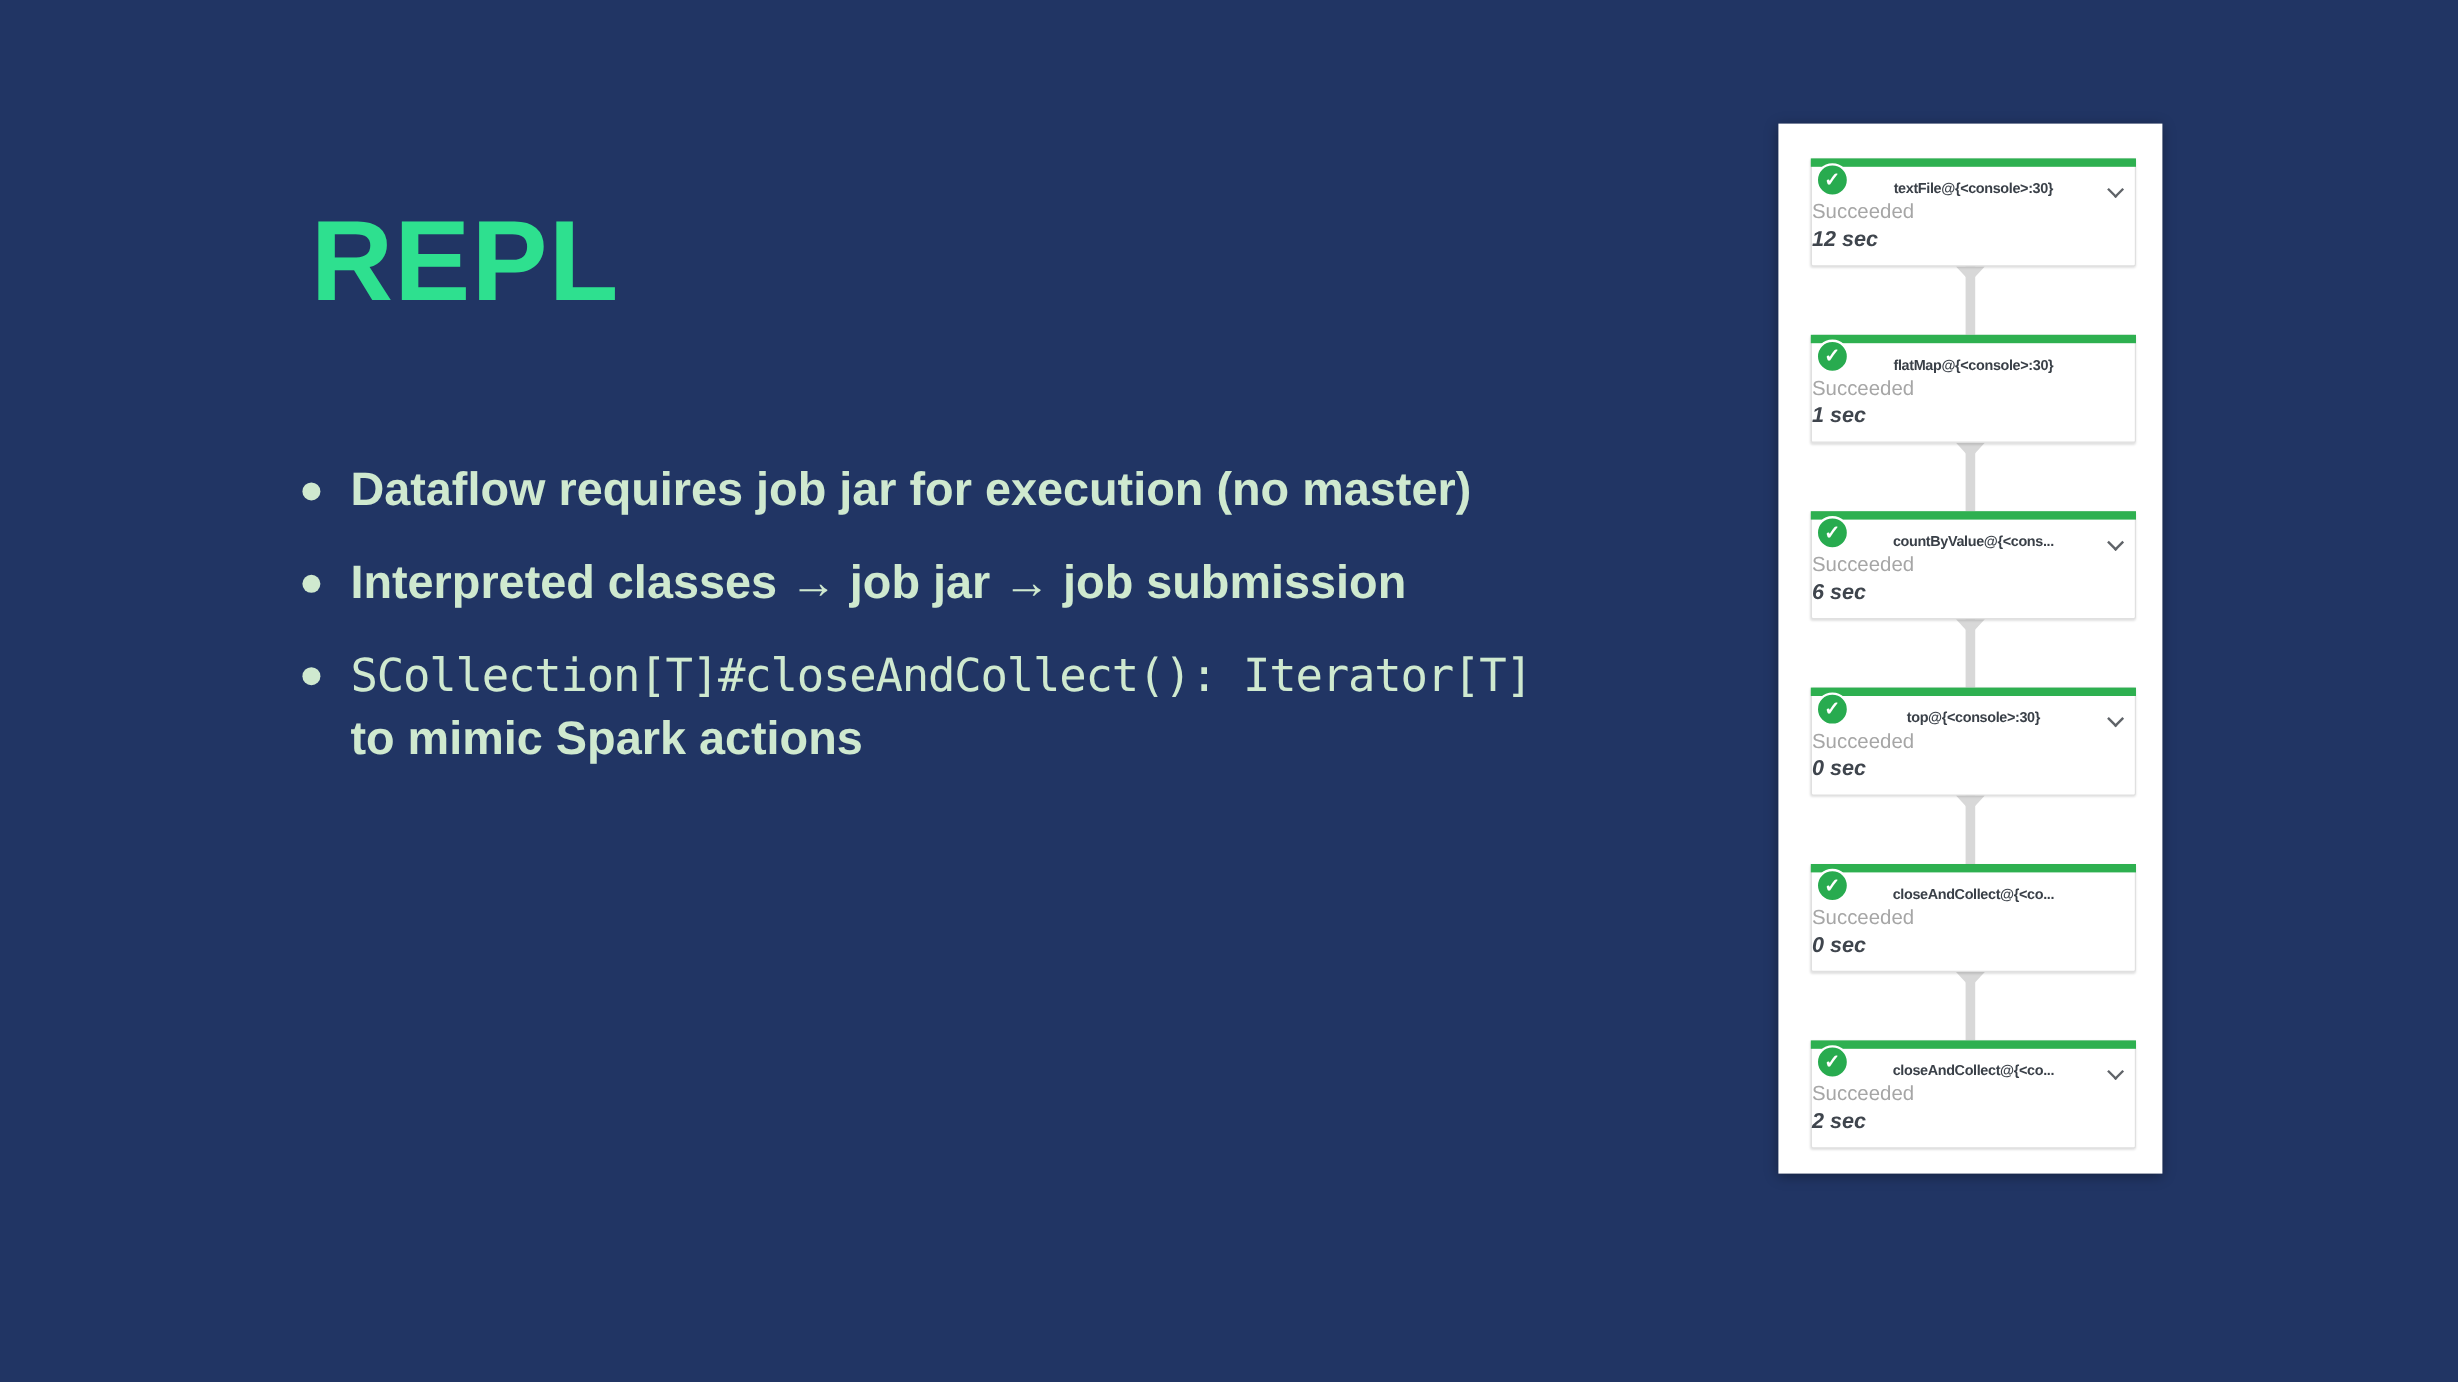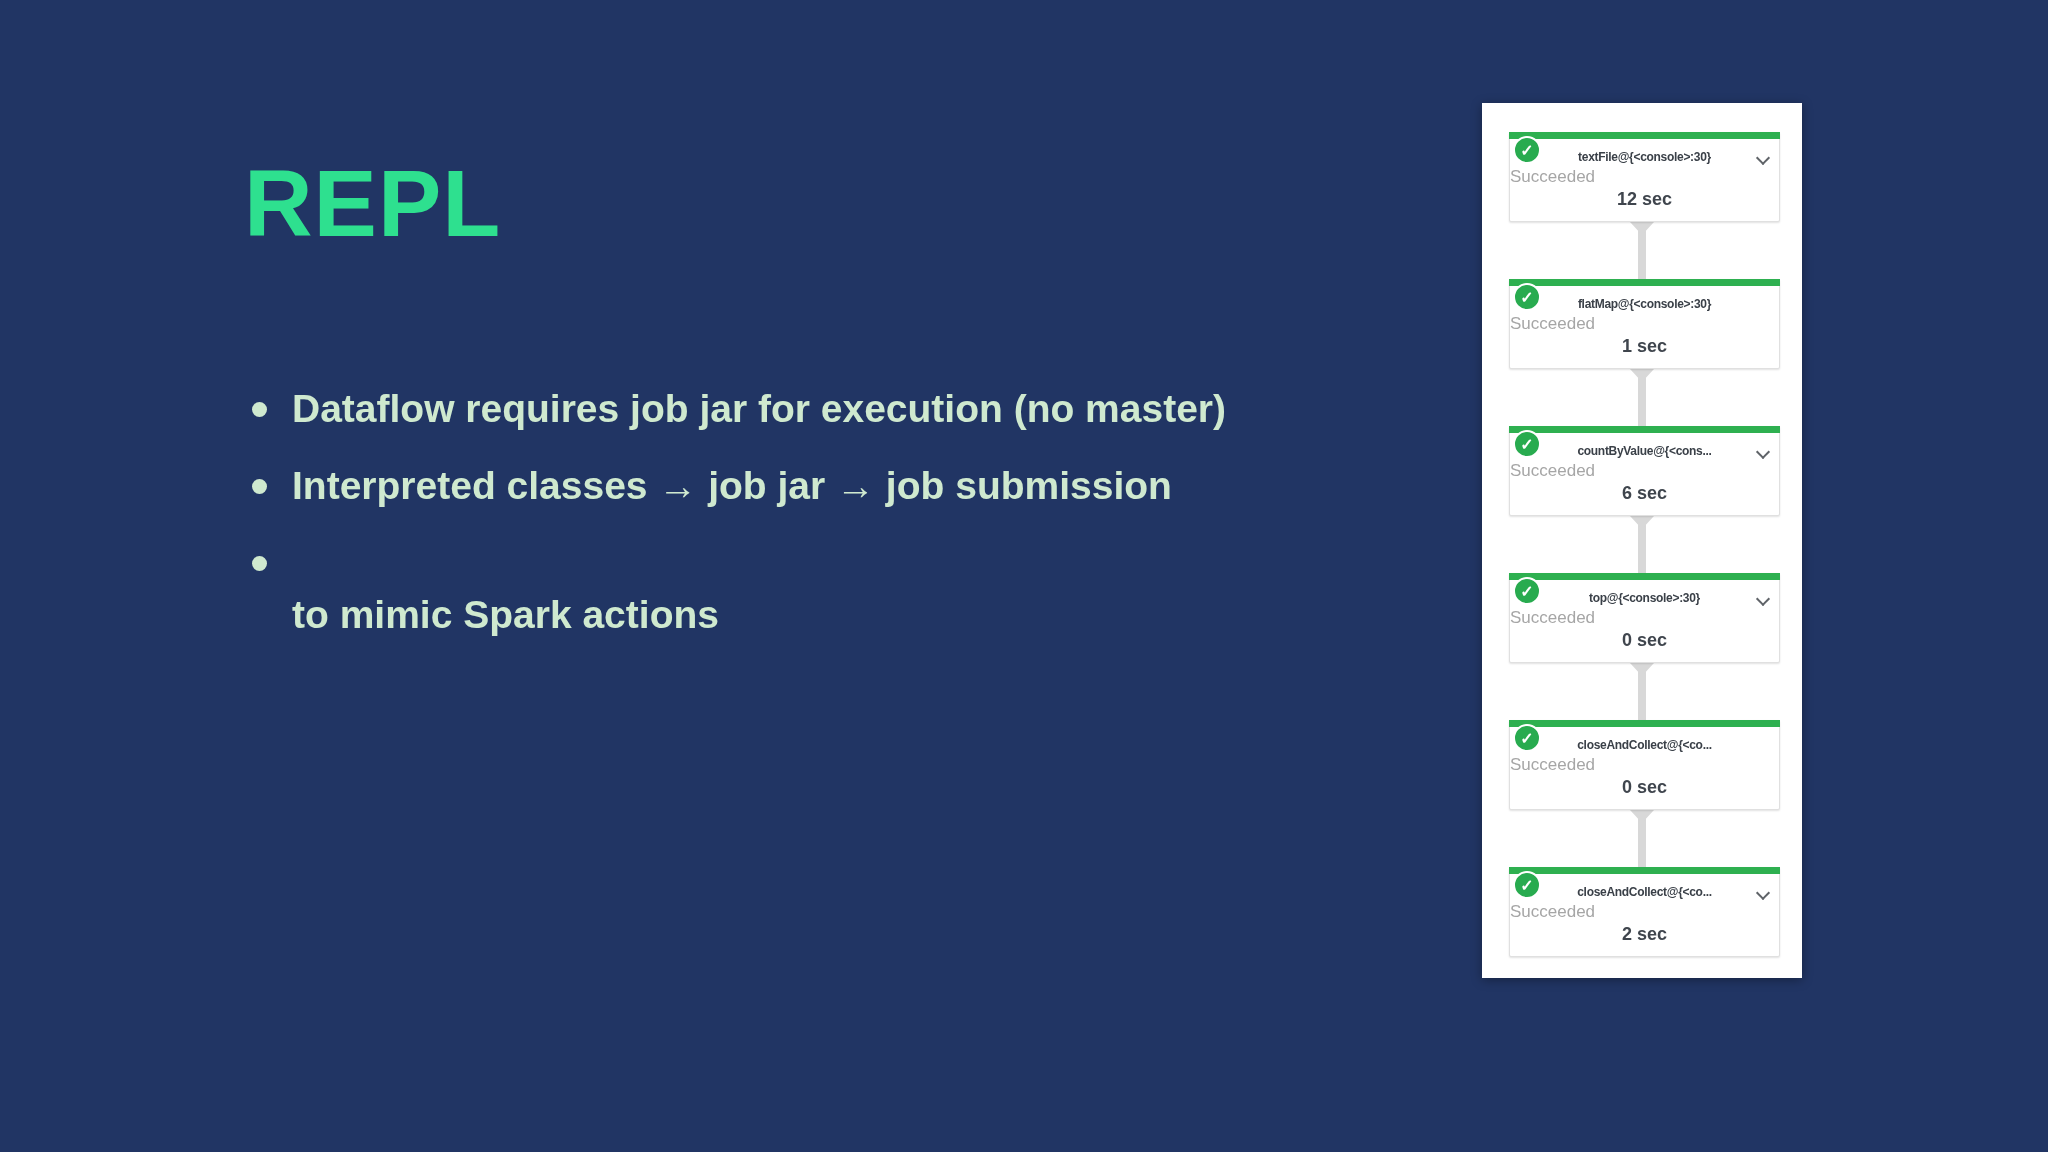--- a/index.html
+++ b/index.html
@@ -9,21 +9,21 @@
     font-family: "Liberation Sans", sans-serif;
     overflow: hidden;
     position: relative;
   }
   .slide { position: absolute; inset: 0; }
 
   
   .title {
     position: absolute;
     left: 243px; top: 150px;
-    margin: 1px;
+    margin: 16px;
     font-size: 95px;
     font-weight: bold;
     letter-spacing: 1px;
     color: #2ee08f;
     line-height: 1.1;
   }
 
   
   .bullets {
     position: absolute;
@@ -107,24 +107,25 @@
     white-space: nowrap;
   }
   .card-status {
     margin-top: 3px;
     text-align: left;
     font-size: 17px;
     color: #a6a6a6;
   }
   .card-time {
     margin-top: 2px;
-    text-align: center;
+    text-align: left;
     font-size: 18px;
     font-weight: bold;
     color: #3f454d;
+    font-style: italic;
   }
   .chevron-icon {
     position: absolute;
     right: 10px; top: 20px;
     width: 12px; height: 12px;
     cursor: pointer;
   }
   .chevron-icon::after {
     content: "";
     position: absolute;
@@ -163,21 +164,21 @@
   <h1 class="title">REPL</h1>
 
   <ul class="bullets">
     <li>
       <span>Dataflow requires job jar for execution (no master)</span>
     </li>
     <li>
       <span>Interpreted classes → job jar → job submission</span>
     </li>
     <li>
-      <br>
+      <span class="code-line">SCollection[T]#closeAndCollect(): Iterator[T]</span><br>
       <span>to mimic Spark actions</span>
     </li>
   </ul>
 
   <div class="panel">
 
     <div class="card" style="top:29px">
       <div class="card-bar"></div>
       <div class="check-icon">✓</div>
       <div class="card-label">textFile@{&lt;console&gt;:30}</div>

